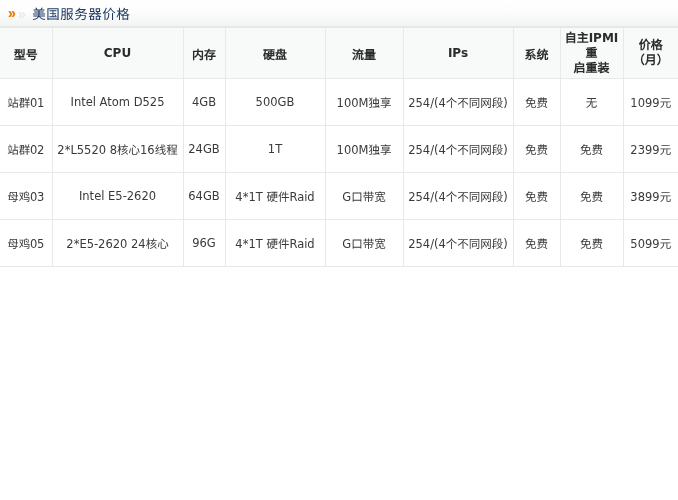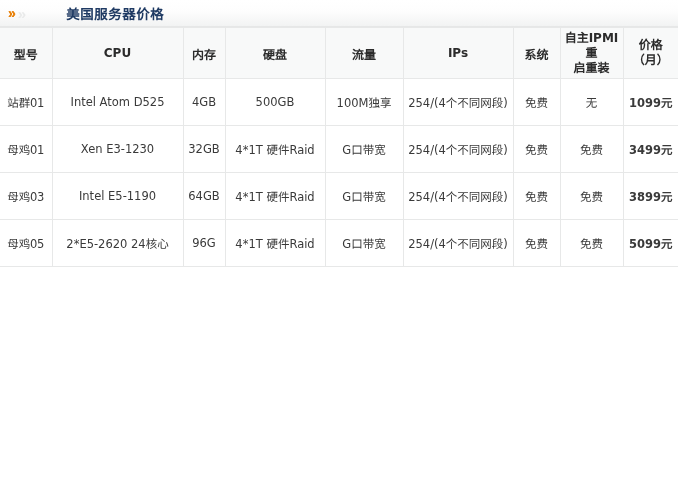--- a/index.html
+++ b/index.html
@@ -47,25 +47,24 @@
   .chev-gray {
     color: #e9eaea;
     font-size: 15px;
     font-weight: bold;
     line-height: 1;
     letter-spacing: -2px;
     margin-right: 8px;
   }
   .title-text {
     font-size: 13.5px;
-    font-weight: bold;
+    font-weight: normal;
     color: #1f3a63;
     letter-spacing: 0.5px;
     font-family: "DejaVu Sans", "Liberation Sans", sans-serif;
-    margin-left: 34px;
   }
 
   
   .table-wrap {
     width: 678px;
     height: 473px;
     overflow: hidden;
   }
   table.price-table {
     width: 678px;
@@ -103,21 +102,21 @@
     font-size: 11.5px;
     font-family: "DejaVu Sans", "Liberation Sans", sans-serif;
   }
   td.model {
     font-weight: normal;
     letter-spacing: -0.2px;
     margin-left: 20px;
   }
   td.price {
     color: #d5344b;
-    font-weight: bold;
+    font-weight: normal;
   }
   .hdr-two-line {
     display: block;
     line-height: 1.25;
     white-space: normal;
   }
 
   
   col.c-model   { width: 52px;  }
   col.c-cpu     { width: 131px; }
@@ -176,33 +175,33 @@
           <td>Intel Atom D525</td>
           <td>4GB</td>
           <td>500GB</td>
           <td>100M独享</td>
           <td>254/(4个不同网段)</td>
           <td>免费</td>
           <td>无</td>
           <td class="price">1099元</td>
         </tr>
         <tr>
-          <td class="model">母鸡01</td>
-          <td>Xen E3-1230</td>
-          <td>32GB</td>
-          <td>4*1T 硬件Raid</td>
-          <td>G口带宽</td>
-          <td>254/(4个不同网段)</td>
-          <td>免费</td>
-          <td>免费</td>
-          <td class="price">3499元</td>
+          <td class="model">站群02</td>
+          <td>2*L5520 8核心16线程</td>
+          <td>24GB</td>
+          <td>1T</td>
+          <td>100M独享</td>
+          <td>254/(4个不同网段)</td>
+          <td>免费</td>
+          <td>免费</td>
+          <td class="price">2399元</td>
         </tr>
         <tr>
           <td class="model">母鸡03</td>
-          <td>Intel E5-1190</td>
+          <td>Intel E5-2620</td>
           <td>64GB</td>
           <td>4*1T 硬件Raid</td>
           <td>G口带宽</td>
           <td>254/(4个不同网段)</td>
           <td>免费</td>
           <td>免费</td>
           <td class="price">3899元</td>
         </tr>
         <tr>
           <td class="model">母鸡05</td>

